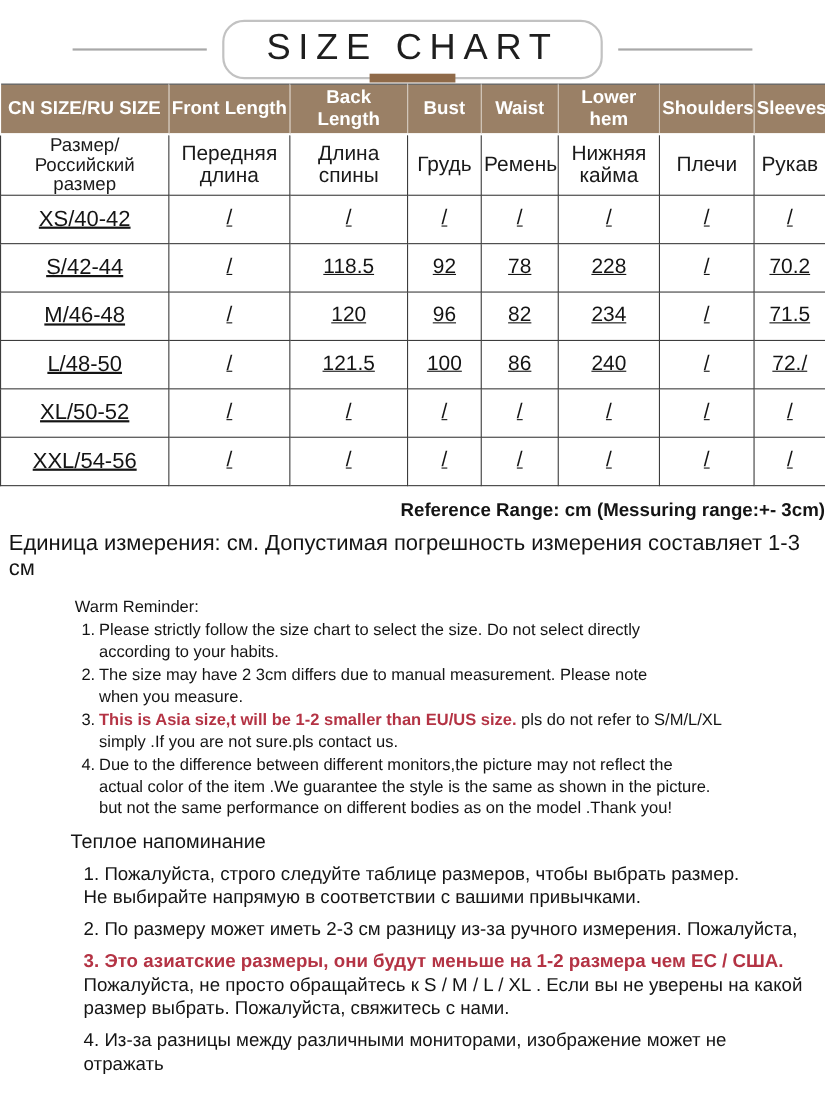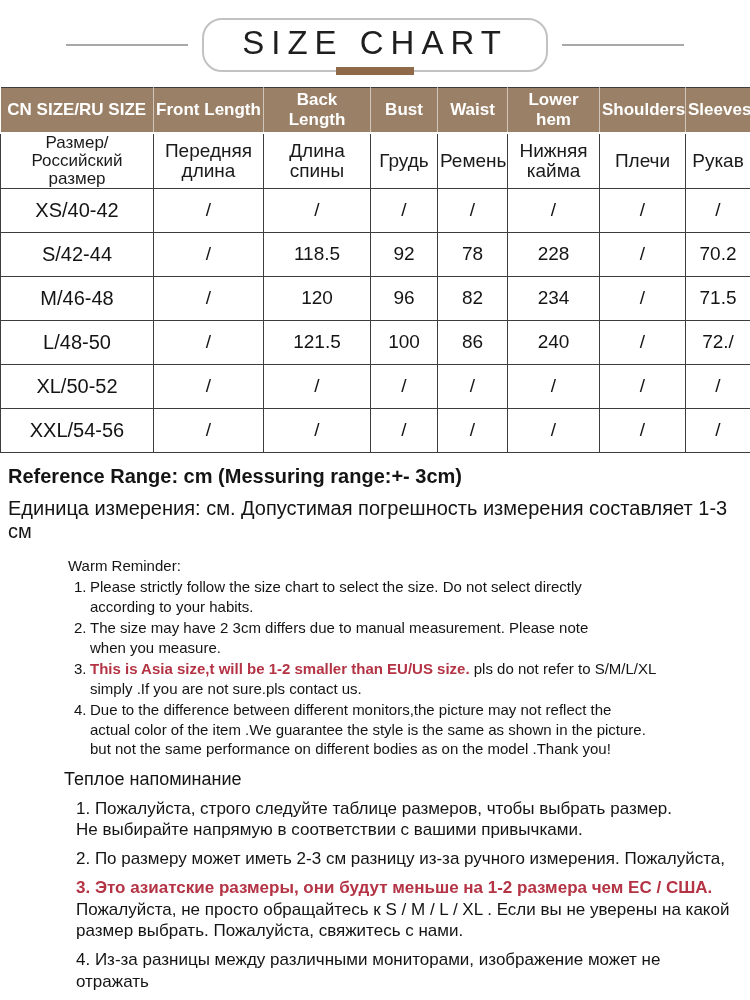--- a/index.html
+++ b/index.html
@@ -8,31 +8,31 @@
     --header-bg: #9a8066; --accent: #8f6a49; --red: #b43344;
     --border: #3d3d3d; --line: #a8a8a8;
   }
   
   .title-wrap { display: flex; align-items: center; justify-content: center; gap: 14px; margin-top: 18px; }
   .side-line { width: 122px; height: 2px; background: var(--line); }
   .title-box { position: relative; border: 2px solid #c2c2c2; border-radius: 20px; padding: 4px 38px 8px; background: #fff; }
   .title-text { font-size: 33px; font-weight: 500; letter-spacing: 7px; color: #1e1e1e; white-space: nowrap; }
   .title-bar { position: absolute; left: 50%; bottom: -5px; transform: translateX(-50%); width: 78px; height: 8px; background: var(--accent); }
   
-  table.size-table { width: 750px; border-collapse: collapse; margin-top: 15px; table-layout: fixed; }
+  table.size-table { width: 750px; border-collapse: collapse; margin-top: 4px; table-layout: fixed; }
   table.size-table th, table.size-table td { padding: 0 2px; text-align: center; vertical-align: middle; }
   tr.hdr-en th { background: var(--header-bg); color: #fff; font-size: 17px; font-weight: 700;
     height: 44px; border-right: 1px solid rgba(255,255,255,.55); border-top: 1px solid var(--border); border-bottom: 2px solid #fff; }
   tr.hdr-en th:last-child { border-right: none; }
   tr.hdr-ru th { font-weight: 400; font-size: 19px; line-height: 1.05; height: 43px; border: 1px solid var(--border); color: #1a1a1a; }
   tr.hdr-ru th.first { font-size: 17px; }
-  tbody td { border: 1px solid var(--border); height: 43px; font-size: 19px; }
+  tbody td { border: 1px solid var(--border); height: 43px; font-size: 19px; text-decoration: underline; }
   tbody td.size-cell { font-size: 20px; }
   
-  .ref-en { font-weight: 700; font-size: 20px; margin: 12px 0 0 8px; }
+  .ref-en { font-weight: 700; font-size: 17px; margin: 12px 0 0 8px; text-align: right; }
   .ref-ru { font-size: 20px; margin: 9px 0 13px 8px; }
   
   .warm { margin: 13px 0 0 60px; width: 668px; font-size: 15px; line-height: 1.3; }
   .warm-heading { margin: 0 0 1px 8px; }
   .wr-item { position: relative; margin: 2px 0 0; padding-left: 30px; }
   .wr-num { position: absolute; left: 14px; }
   .red { color: var(--red); font-weight: bold; }
   
   .ru-rem { margin: 9px 0 0 64px; width: 672px; font-size: 17px; line-height: 1.28; }
   .ru-heading { margin: 0 0 4px; font-size: 18px; }

